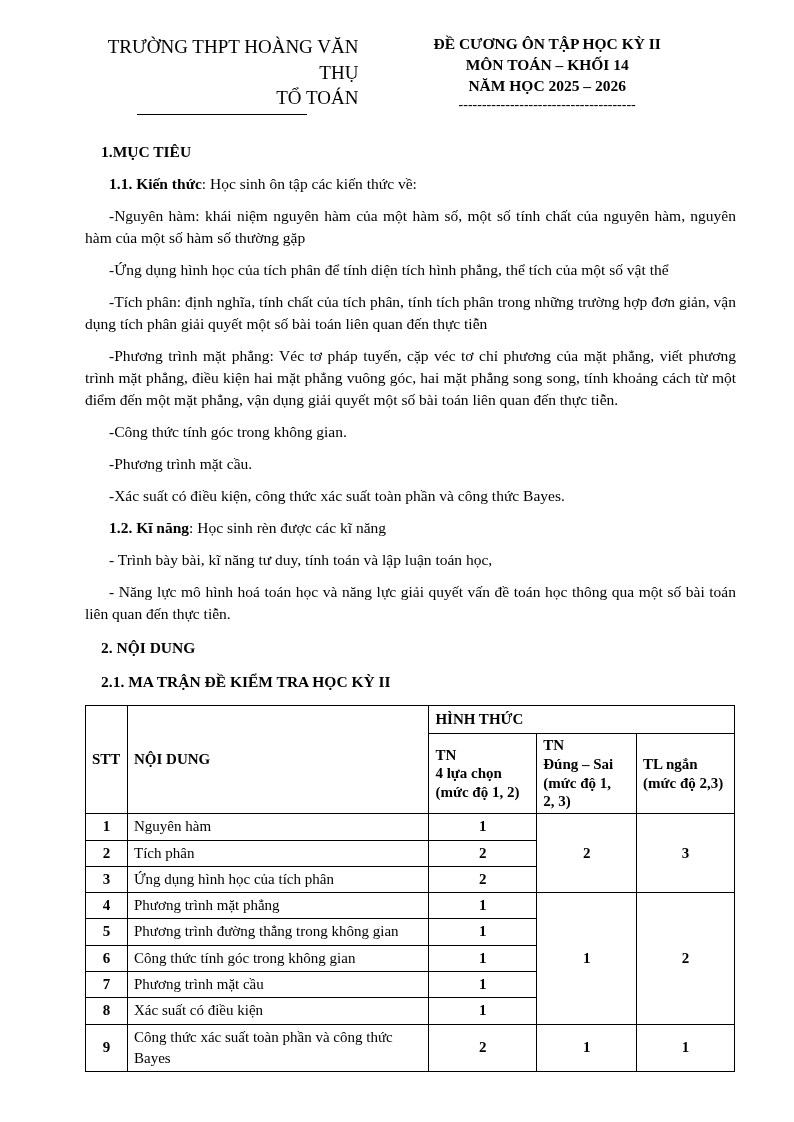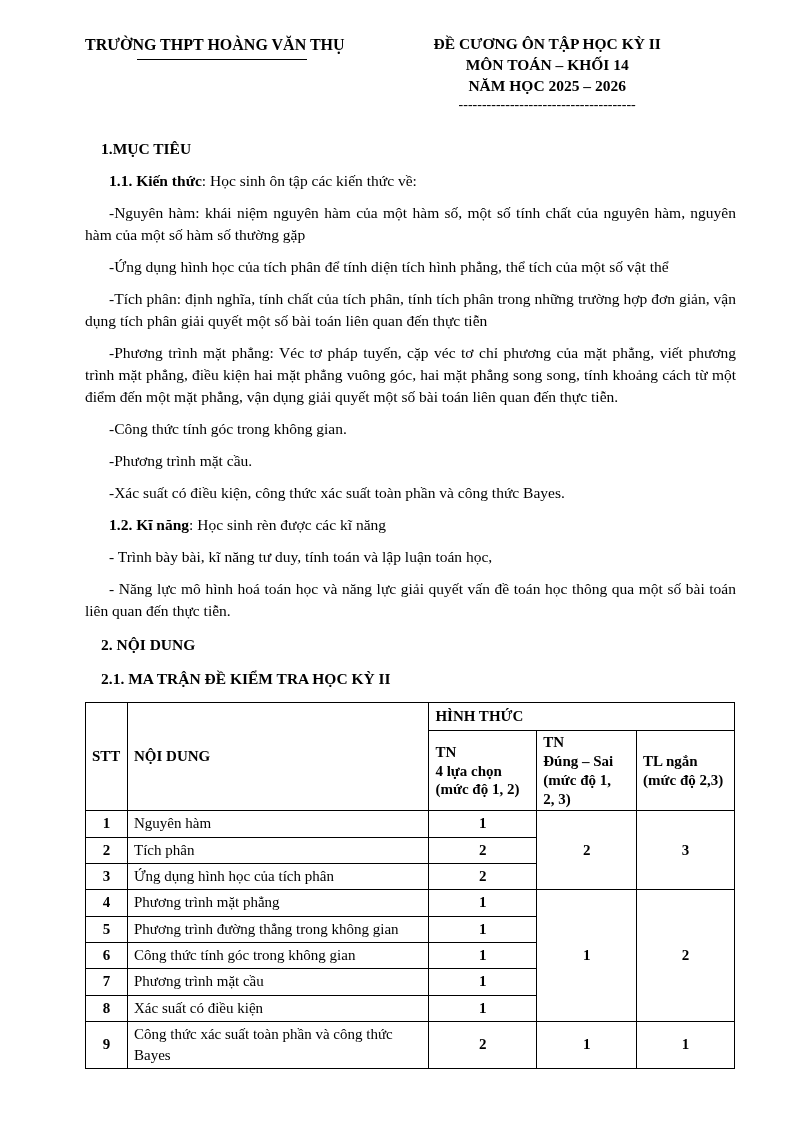--- a/index.html
+++ b/index.html
@@ -17,23 +17,23 @@
   }
   .bold { font-weight: bold; }
 
   
   .doc-header {
     display: flex;
     width: 100%;
   }
   .hdr-left {
     width: 42%;
-    text-align: left;
-    font-weight: bold;
-    font-size: 16px;
+    text-align: right;
+    font-weight: normal;
+    font-size: 19px;
     line-height: 1.35;
   }
   .hdr-right {
     width: 58%;
     text-align: center;
     font-weight: bold;
     font-size: 15.5px;
     line-height: 1.35;
   }
   .hdr-underline {
@@ -89,20 +89,21 @@
   tr.hdr1 td { padding-top: 3px; padding-bottom: 3px; }
 </style>
 </head>
 <body>
 
 <div class="page">
 
   <div class="doc-header">
     <div class="hdr-left">
       <div>TRƯỜNG THPT HOÀNG VĂN THỤ</div>
+      <div>TỔ TOÁN</div>
       <div class="hdr-underline"></div>
     </div>
     <div class="hdr-right">
       <div>ĐỀ CƯƠNG ÔN TẬP HỌC KỲ II</div>
       <div>MÔN TOÁN – KHỐI 14</div>
       <div>NĂM HỌC 2025 – 2026</div>
       <div class="hdr-dashes">--------------------------------------</div>
     </div>
   </div>
 

